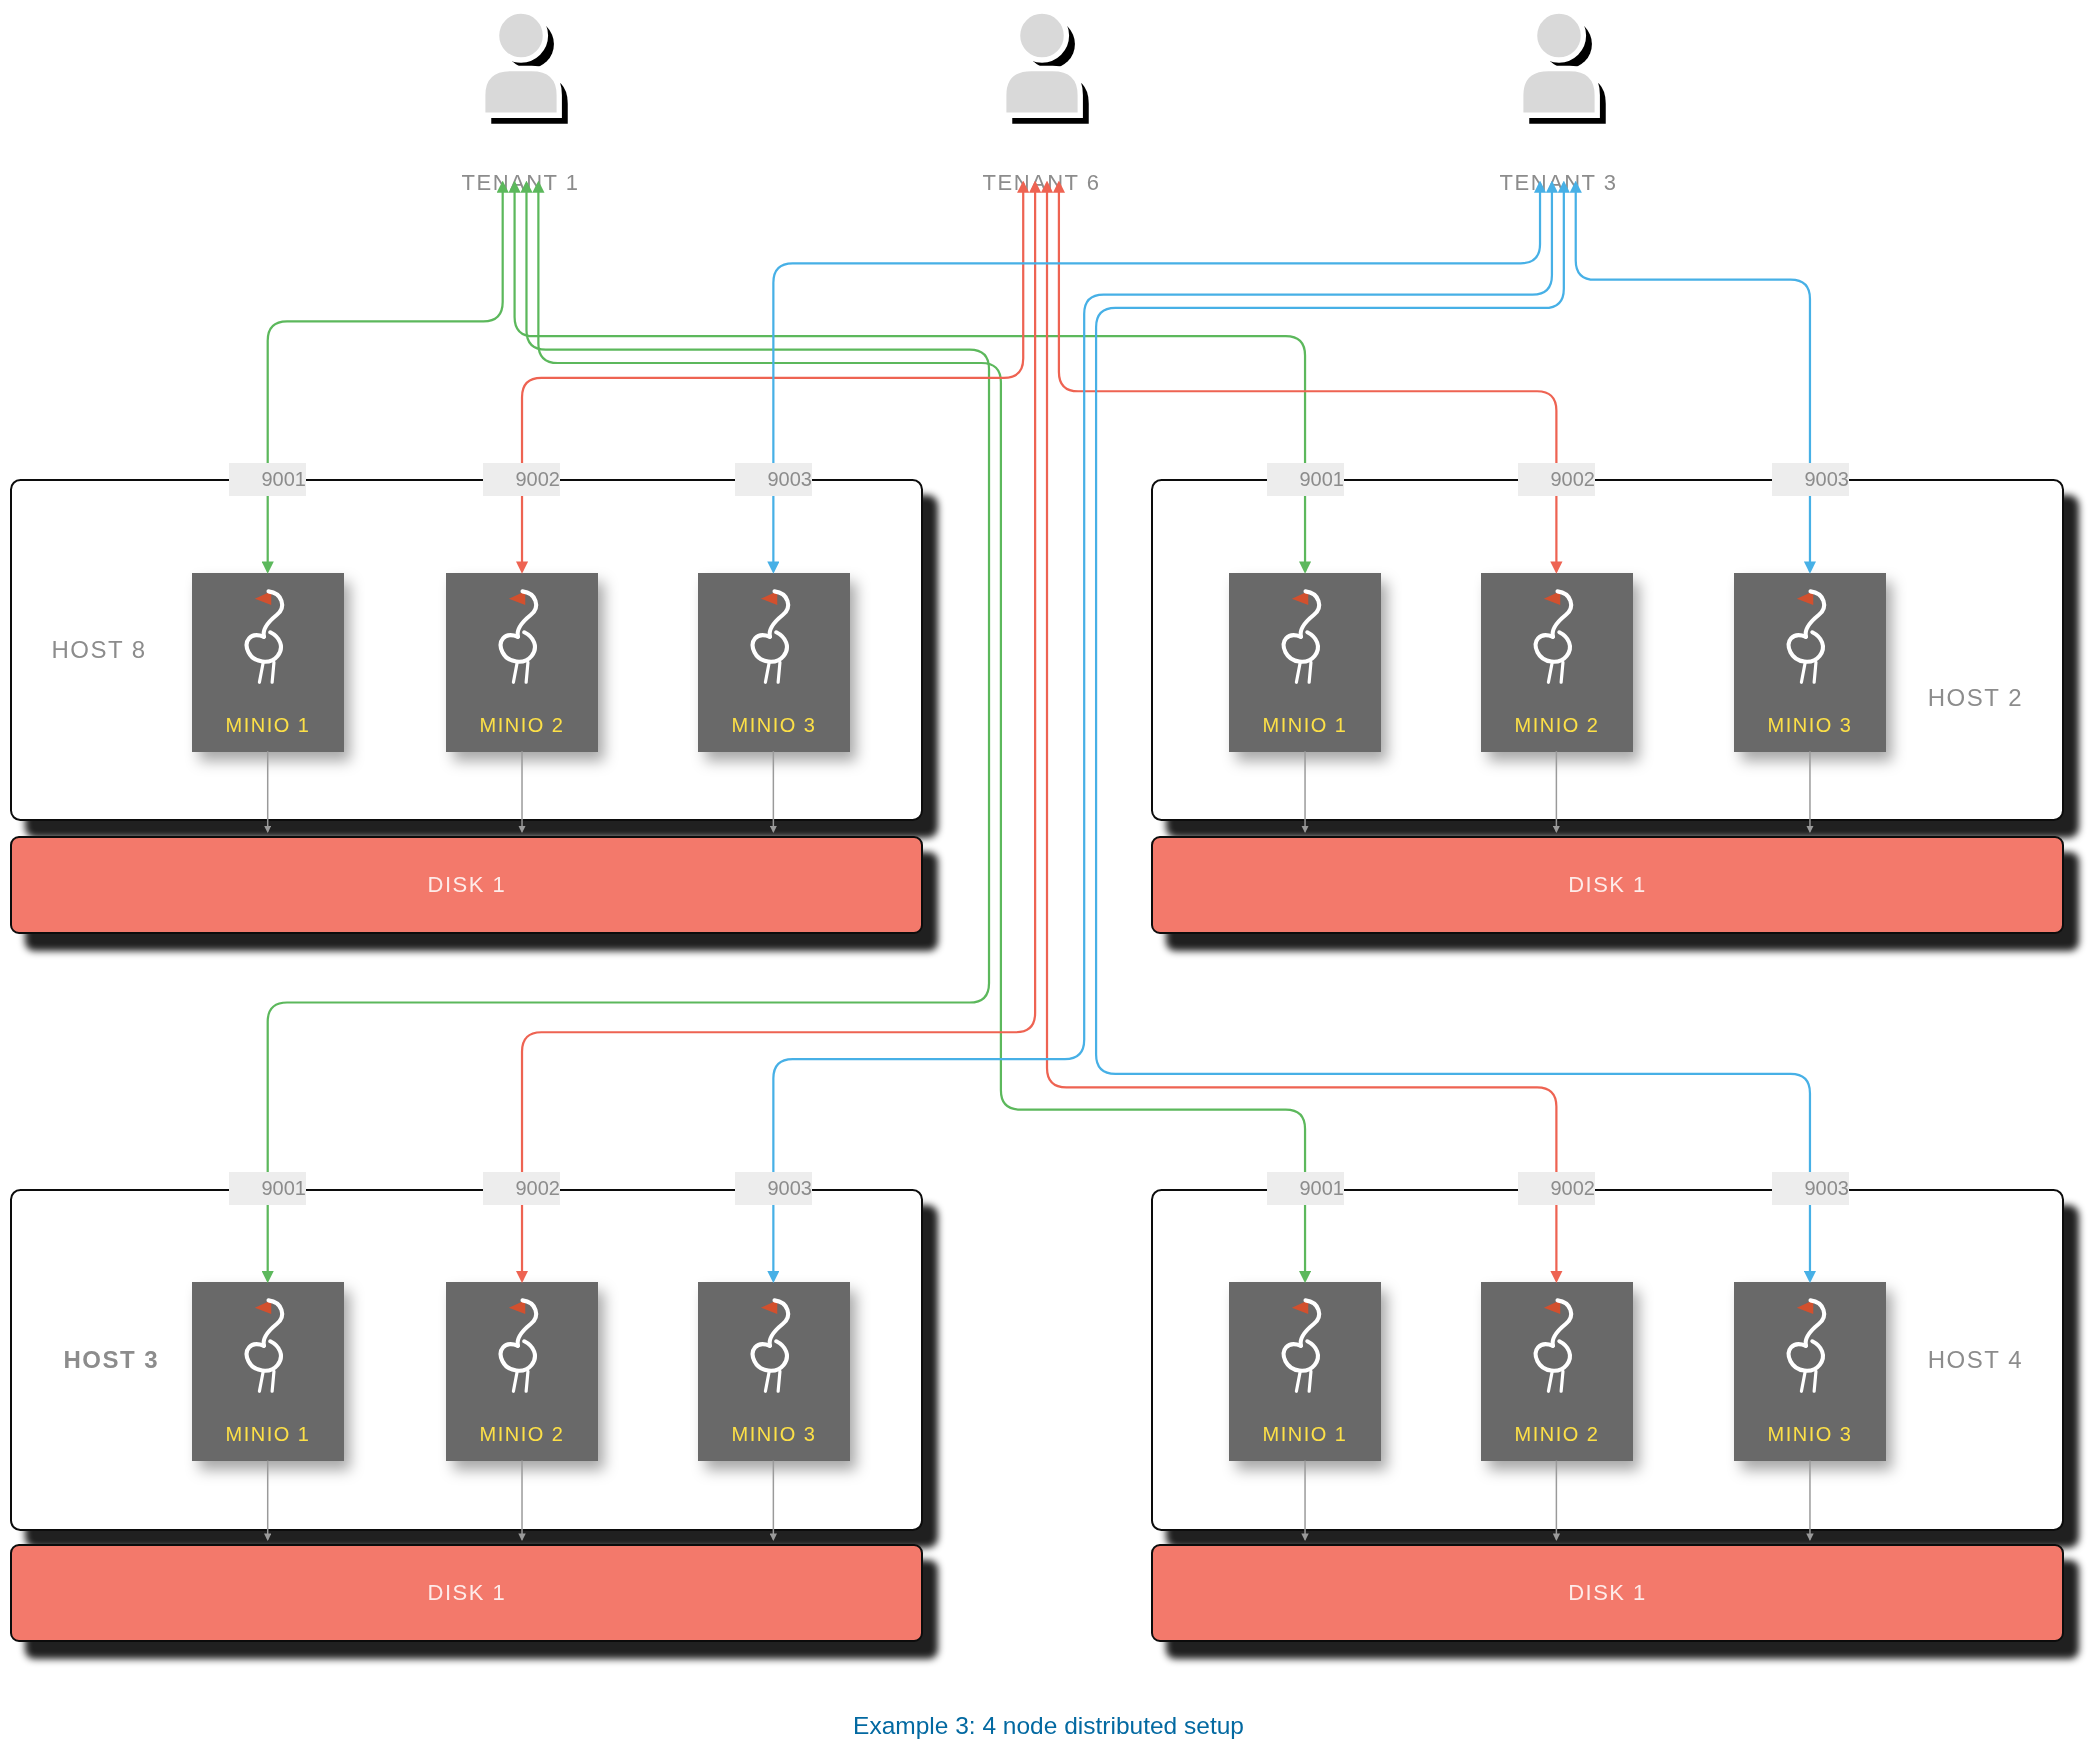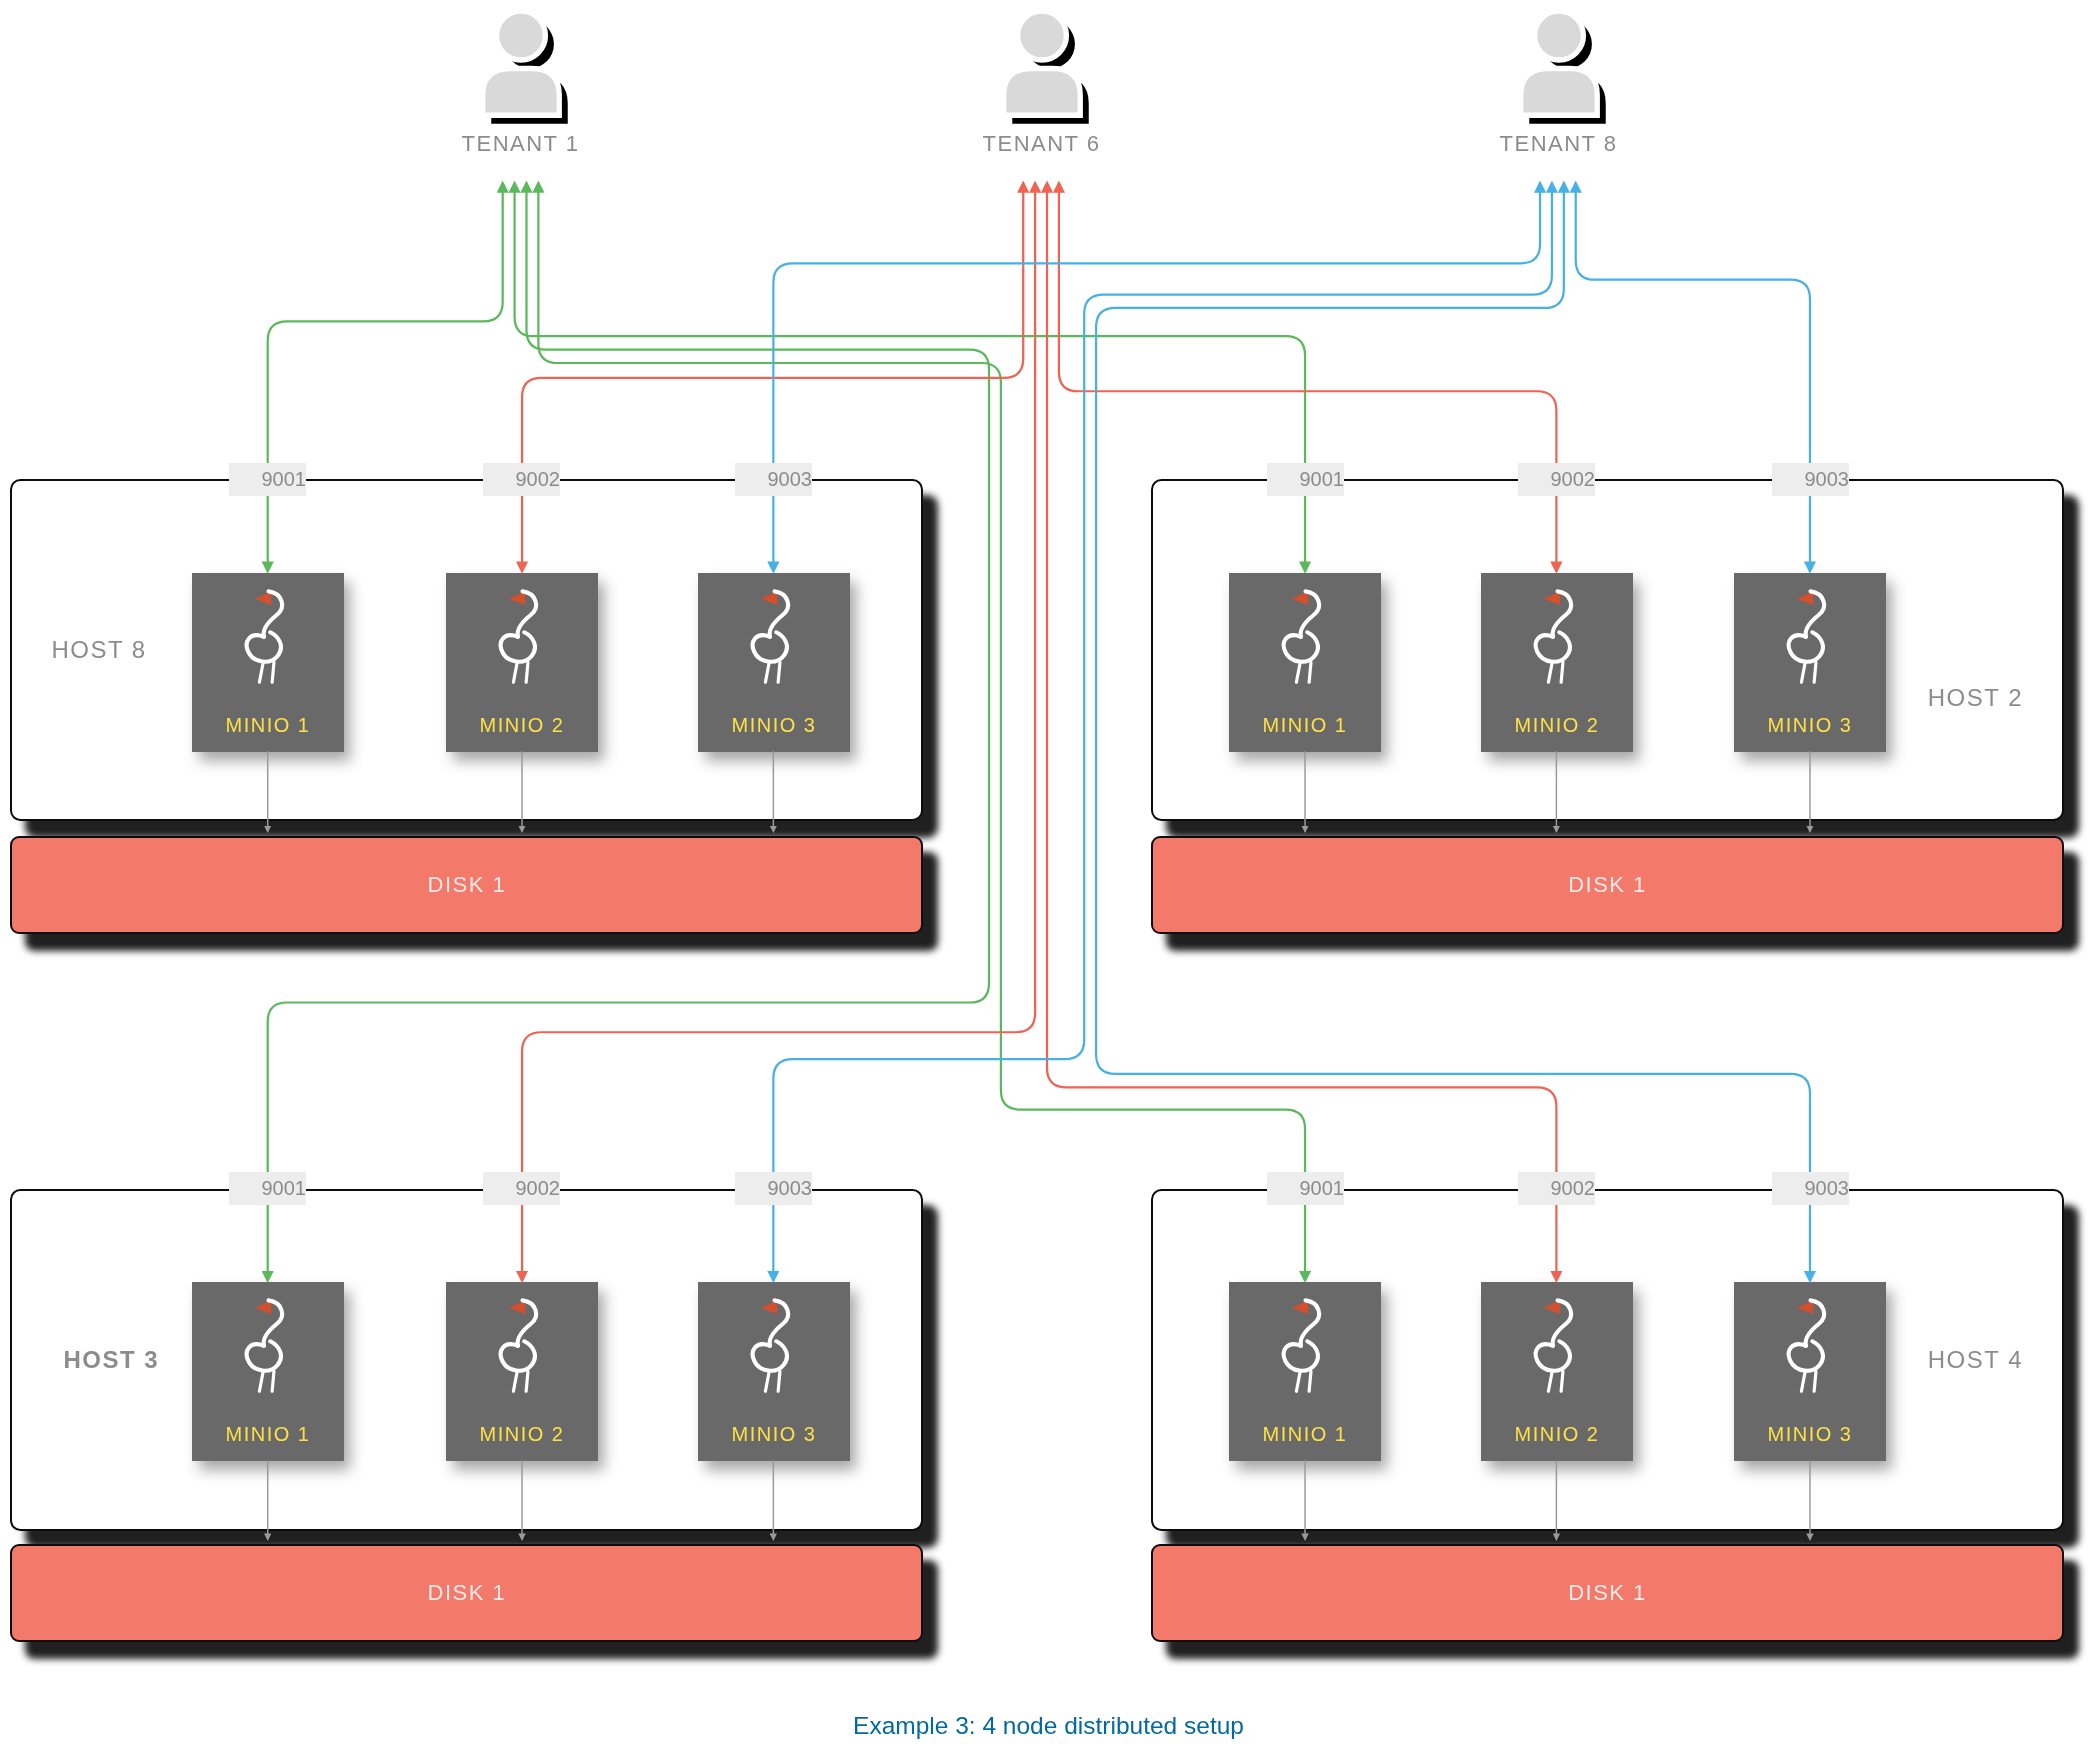--- a/index.html
+++ b/index.html
@@ -21,20 +21,21 @@
     pointer-events: none;
   }
 
   .tenant {
     position: absolute;
     display: flex;
     flex-direction: column;
     align-items: center;
     z-index: 2;
     width: 141px;
+    gap: 39px;
   }
   .person { width: 128px; height: 119px; }
   .tenant-label {
     margin-top: 3px;
     color: #8c8c8c;
     font-size: 22px;
     letter-spacing: 1.5px;
   }
 
   .host-box {
@@ -185,21 +186,21 @@
         <svg class="person" viewBox="0 0 120 112">
           <g fill="#000000">
             <circle cx="68" cy="33" r="23"></circle>
             <path d="M32 108 L32 89 Q32 64 58 64 L78 64 Q104 64 104 89 L104 108 Z"></path>
           </g>
           <g fill="#d9d9d9" stroke="#ffffff" stroke-width="5">
             <circle cx="60" cy="25" r="23"></circle>
             <path d="M24 100 L24 81 Q24 56 50 56 L70 56 Q96 56 96 81 L96 100 Z"></path>
           </g>
         </svg>
-        <div class="tenant-label">TENANT 8</div>
+        <div class="tenant-label">TENANT 3</div>
       </div>
     </div>
   <div id="hosts">
       <div class="host-box" style="left: 10.4px; top: 479px; width: 913px; height: 342px;">
         <div class="host-label" style="left: 39px;">HOST 8</div>
       </div>
       <div class="disk-bar" style="left: 10.4px; top: 836px; width: 913px; height: 98px;">
         <div class="disk-label">DISK 1</div>
       </div>
       <div class="minio-box" style="left: 192px; top: 573px; width: 152px; height: 179px;">

